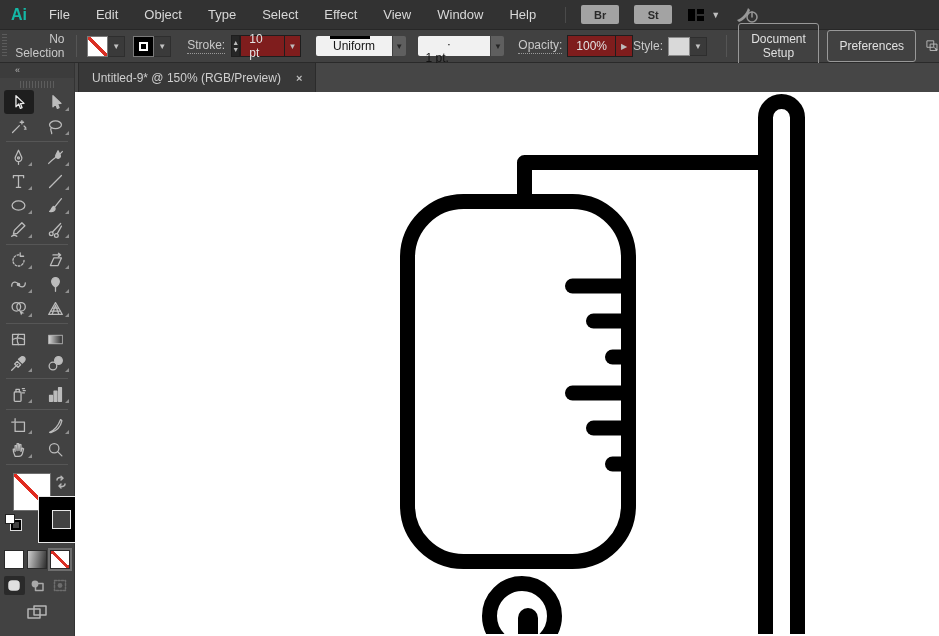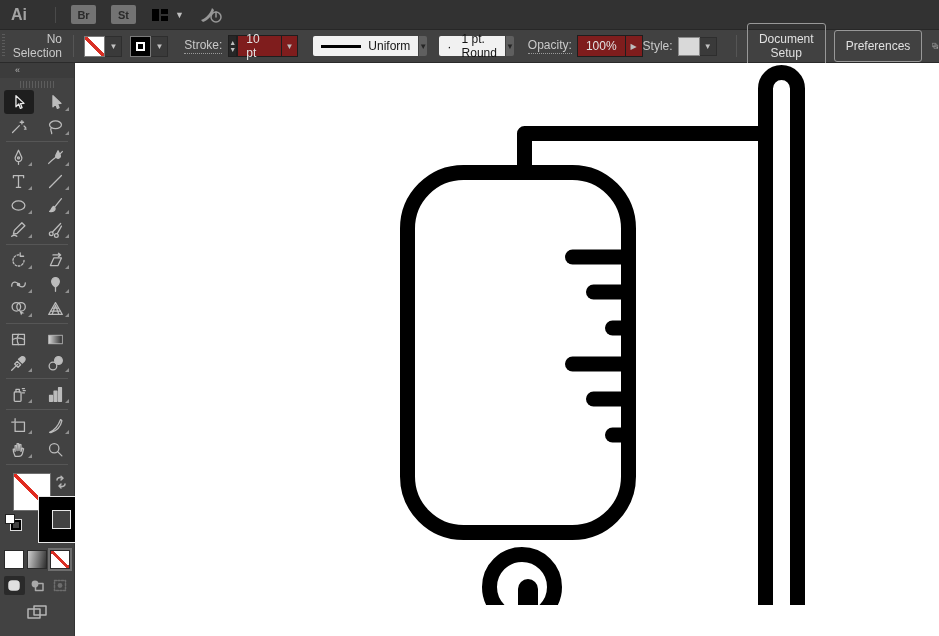--- a/index.html
+++ b/index.html
@@ -2,46 +2,46 @@
 <html><head>
 <meta charset="utf-8">
 <style>
   * { margin:0; padding:0; box-sizing:border-box; }
   html,body { width:939px; height:636px; overflow:hidden; }
   body { font-family:"Liberation Sans", sans-serif; background:#323232; -webkit-font-smoothing:antialiased; }
   .app { width:939px; height:636px; display:flex; flex-direction:column; }
 
   
   .menubar { height:30px; background:#323232; display:flex; align-items:center; flex-shrink:0; border-bottom:1px solid #272727;}
-  .logo { color:#a3a3a3; font-weight:bold; font-size:16px; padding:0 12px 0 11px; }
+  .logo { color:#14b8a6; font-weight:bold; font-size:16px; padding:0 12px 0 11px; }
   .menu-item { color:#d8d8d8; font-size:13px; padding:0 13px; line-height:30px; cursor:default; }
   .menu-item:first-of-type { padding-left:10px; }
   .mb-right { display:flex; align-items:center; margin-left:16px; gap:15px; }
   .mb-sep { width:1px; height:16px; background:#4a4a4a; }
-  .badge { width:25px; height:19px; background:#737373; color:#2a2a2a; font-size:11px; font-weight:bold; display:flex; align-items:center; justify-content:center; border-radius:2px; }
+  .badge { width:38px; height:19px; background:#a3a3a3; color:#2a2a2a; font-size:11px; font-weight:bold; display:flex; align-items:center; justify-content:center; border-radius:2px; }
   .ws-group { display:flex; align-items:center; gap:6px; }
   .chev { color:#bfbfbf; font-size:9px; }
 
   
   .controlbar { height:33px; background:#414141; border-bottom:1px solid #2a2a2a; display:flex; align-items:center; flex-shrink:0; font-size:12px; color:#c9c9c9; }
   .grip-v { width:8px; height:24px; margin-left:2px; background:repeating-linear-gradient(to bottom,#5c5c5c 0 1px,transparent 1px 3px); }
   .cb-sep { width:1px; height:22px; background:#555; margin:0 11px; }
   .cb-label { color:#c9c9c9; }
   .dotted-u { border-bottom:1px dotted #999; padding-bottom:1px; }
   .swatch-group { display:flex; align-items:center; margin-right:8px; }
   .mini-swatch { width:21px; height:21px; border:1px solid #7a7a7a; position:relative; background:#fff; }
   .none-diag { position:absolute; inset:0; background:linear-gradient(to top right, transparent 44%, #d93025 44%, #d93025 56%, transparent 56%); }
   .mini-swatch.stroke { background:#000; display:flex; align-items:center; justify-content:center; }
   .mini-swatch.stroke .hole { width:9px; height:9px; border:2px solid #fff; background:#000; }
   .chev-btn { width:17px; height:21px; background:#3a3a3a; border:1px solid #2e2e2e; border-left:none; color:#c2c2c2; font-size:8px; display:flex; align-items:center; justify-content:center; }
   .stepper { width:13px; height:22px; background:#262626; border:1px solid #1e1e1e; display:flex; flex-direction:column; align-items:center; justify-content:center; color:#bdbdbd; font-size:7px; line-height:7px; margin-left:6px; }
   .field { height:22px; background:#7f1d1d; border:1px solid #1e1e1e; color:#e2e2e2; display:flex; align-items:center; }
   .field .val { padding:0 8px; }
   .field .dd { width:17px; height:100%; border-left:1px solid #1e1e1e; display:flex; align-items:center; justify-content:center; color:#bdbdbd; font-size:8px; }
-  .white-dd { height:20px; background:#f1f1f1; color:#141414; display:flex; align-items:center; padding:0 8px; border-radius:2px 0 0 2px; }
+  .white-dd { height:20px; background:#f1f1f1; color:#141414; display:flex; align-items:center; padding:0 8px; border-radius:2px 0 0 2px;flex-direction:column; }
   .white-dd .wline { width:40px; height:3px; background:#000; margin-right:7px; }
   .white-dd .wdot { font-size:13px; margin-right:10px; }
   .gray-dd { width:20px; height:20px; background:#5f5f5f; color:#252525; font-size:8px; display:flex; align-items:center; justify-content:center; border-radius:0 2px 2px 0; margin-left:1px; }
   .btn { border:1px solid #989898; border-radius:3px; color:#e0e0e0; font-size:12px; padding:8px 11px; background:transparent; }
   .style-swatch { width:22px; height:19px; background:#d9d9d9; border:1px solid #8a8a8a; }
 
   
   .workspace { flex:1; display:flex; min-height:0; }
 
   
@@ -85,20 +85,32 @@
 
   svg.icon { fill:none; stroke:currentColor; stroke-width:1.5; stroke-linecap:round; stroke-linejoin:round; }
 </style>
 </head>
 <body>
 
 <div class="app">
 
   <div class="menubar">
     <span class="logo">Ai</span>
+    <div style="display:flex;">
+
+    <span class="menu-item">File</span>
+        <span class="menu-item">Edit</span>
+        <span class="menu-item">Object</span>
+        <span class="menu-item">Type</span>
+        <span class="menu-item">Select</span>
+        <span class="menu-item">Effect</span>
+        <span class="menu-item">View</span>
+        <span class="menu-item">Window</span>
+        <span class="menu-item">Help</span>
+      </div>
     <div class="mb-right">
       <div class="mb-sep"></div>
       <div class="badge">Br</div>
       <div class="badge">St</div>
       <div class="ws-group">
         <svg class="icon" width="18" height="14" viewBox="0 0 18 14">
             <rect x="1" y="1" width="7" height="12" fill="currentColor" stroke="none"></rect>
             <rect x="10" y="1" width="7" height="5" fill="currentColor" stroke="none"></rect>
             <rect x="10" y="8" width="7" height="5" fill="currentColor" stroke="none"></rect>
           </svg>
@@ -416,20 +428,26 @@
 
       <div class="screen-mode">
         <svg class="icon" width="22" height="18" viewBox="0 0 22 18">
             <rect x="2" y="5" width="12" height="9"></rect>
             <rect x="8" y="2" width="12" height="9"></rect>
           </svg>
       </div>
     </div>
 
     <div class="doc-col">
+      <div class="tabbar">
+        <div class="tab">
+          <span>Untitled-9* @ 150% (RGB/Preview)</span>
+          <span class="tab-close">×</span>
+        </div>
+      </div>
 
       <div class="canvas">
         <svg width="864" height="542" viewBox="0 0 864 542">
           <g fill="none" stroke="#000000" stroke-width="15">
 
             <rect x="690.5" y="9.5" width="32" height="600" rx="16" ry="16"></rect>
 
             <path d="M449.5 114 V70.5 H694" stroke-linejoin="round"></path>
 
             <rect x="332.5" y="109.5" width="221" height="360" rx="56" ry="56"></rect>

